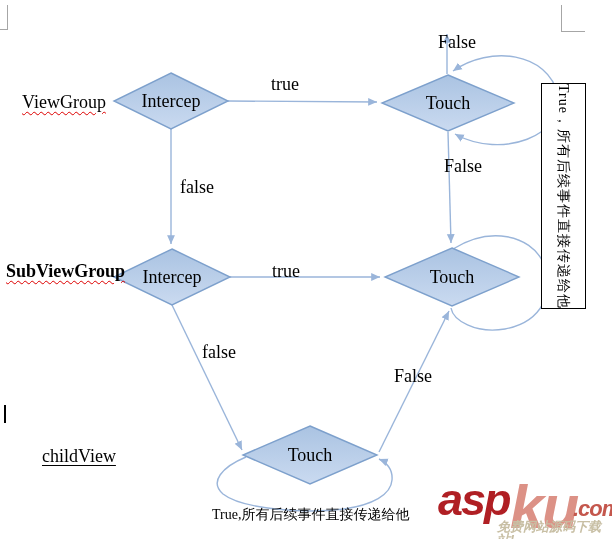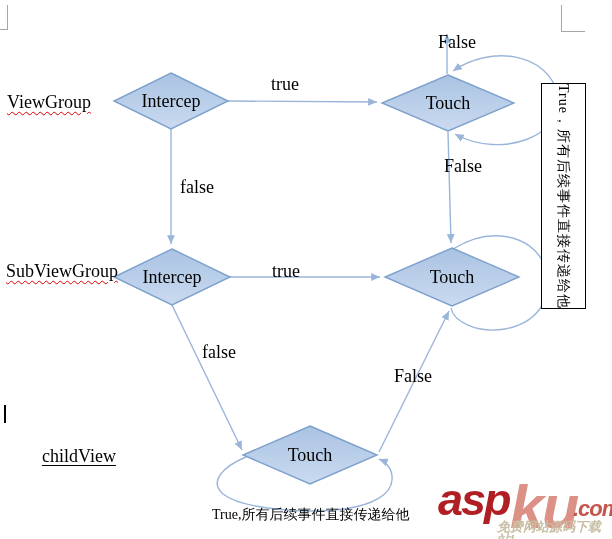--- a/index.html
+++ b/index.html
@@ -71,22 +71,22 @@
       <polygon points="172,249 230,277 172,305 114,277"></polygon>
       <polygon points="452,248 519,277 452,306 385,277"></polygon>
       <polygon points="310,426 377,455 310,484 243,455"></polygon>
     </g>
   </svg>
 
   <div id="corner-tl" class="corner"></div>
   <div id="corner-tr" class="corner"></div>
   <div id="cursor-bar"></div>
 
-  <div class="txt spell" style="left:7px;top:92px;">ViewGroup</div>
-  <div class="txt spell" style="left:6px;top:261px;">SubViewGroup</div>
+  <div class="txt spell" style="left:22px;top:92px;">ViewGroup</div>
+  <div class="txt spell" style="left:6px;top:261px;font-weight:bold;">SubViewGroup</div>
   <div class="txt spell" style="left:42px;top:446px;text-decoration:underline;">childView</div>
 
   <div class="txt node-label" style="left:171px;top:101px;">Intercep</div>
   <div class="txt node-label" style="left:448px;top:103px;">Touch</div>
   <div class="txt node-label" style="left:172px;top:277px;">Intercep</div>
   <div class="txt node-label" style="left:452px;top:277px;">Touch</div>
   <div class="txt node-label" style="left:310px;top:455px;">Touch</div>
 
   <div class="txt" style="left:271px;top:74px;">true</div>
   <div class="txt" style="left:180px;top:177px;">false</div>

